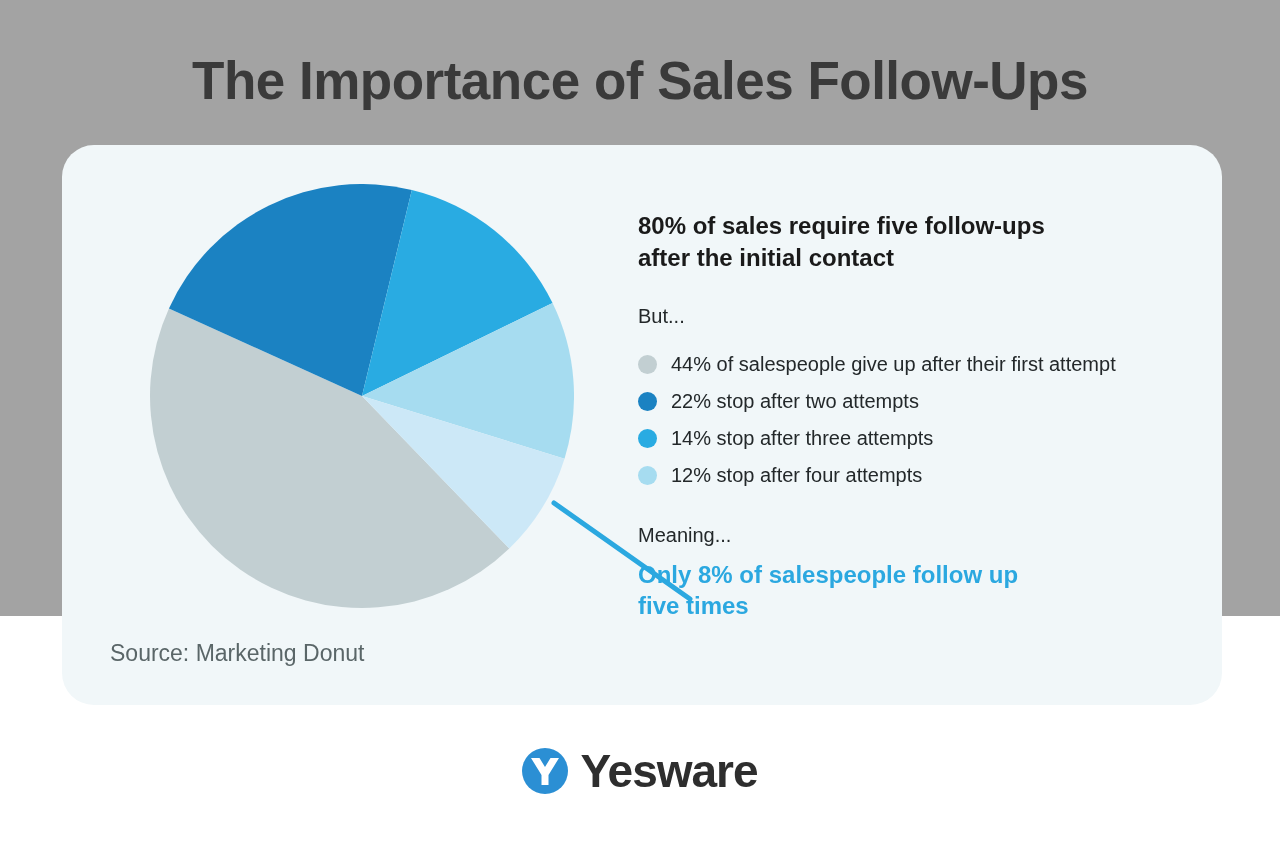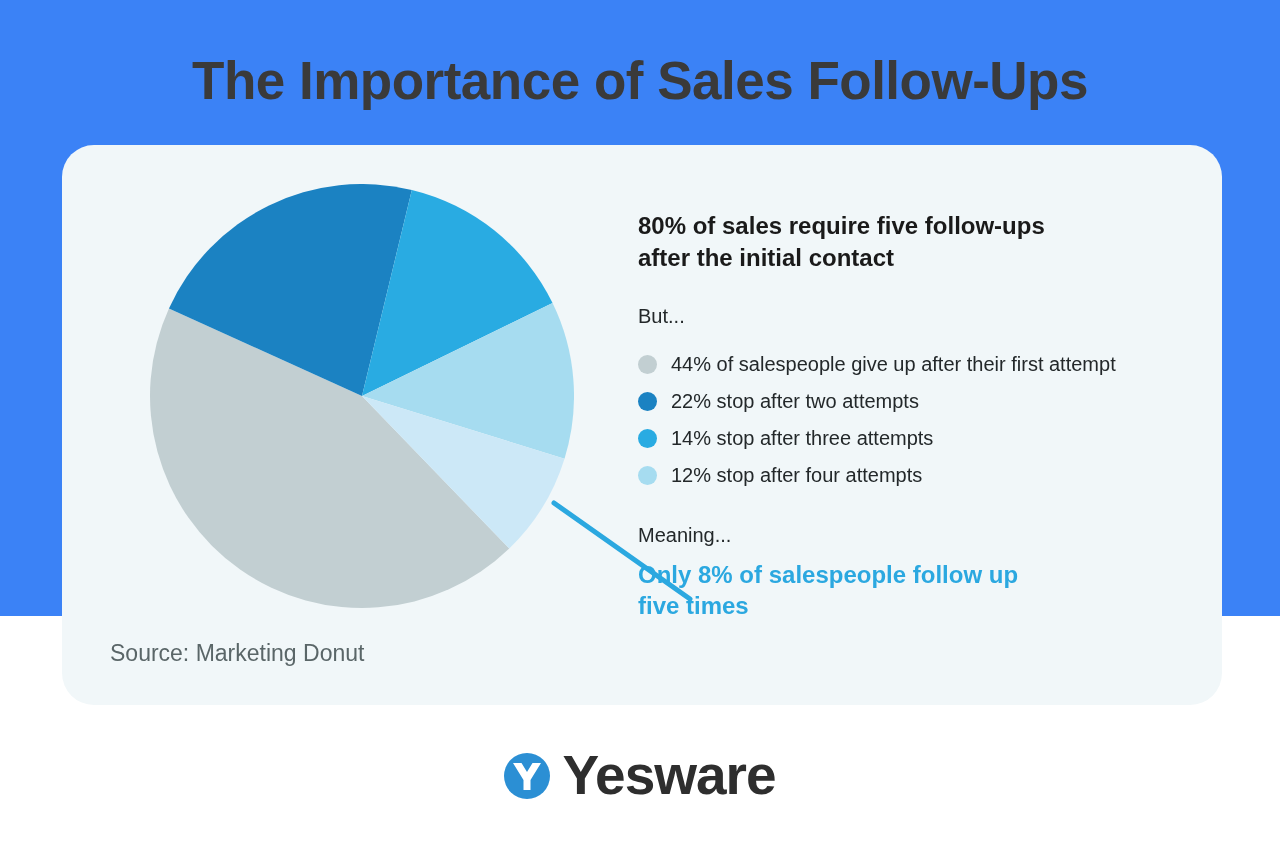--- a/index.html
+++ b/index.html
@@ -9,21 +9,21 @@
     height: 846px;
     background: #FFFFFF;
     font-family: "Liberation Sans", sans-serif;
     overflow: hidden;
   }
 
   .page {
     position: relative;
     width: 1280px;
     height: 616px;
-    background: #3b82f6;
+    background: #a3a3a3;
   }
 
   
   .page-title {
     position: absolute;
     left: 0;
     top: 52px;
     width: 1280px;
     text-align: center;
     font-size: 53px;
@@ -143,21 +143,21 @@
     width: 1280px;
     display: flex;
     align-items: center;
     justify-content: center;
     gap: 12px;
   }
 
   .logo-mark { width: 46px; height: 46px; display: block; }
 
   .logo-word {
-    font-size: 55px;
+    font-size: 46px;
     font-weight: bold;
     color: #2E2E2E;
     letter-spacing: -1px;
     line-height: 1;
   }
 </style>
 </head>
 <body>
 
 <div class="page">

